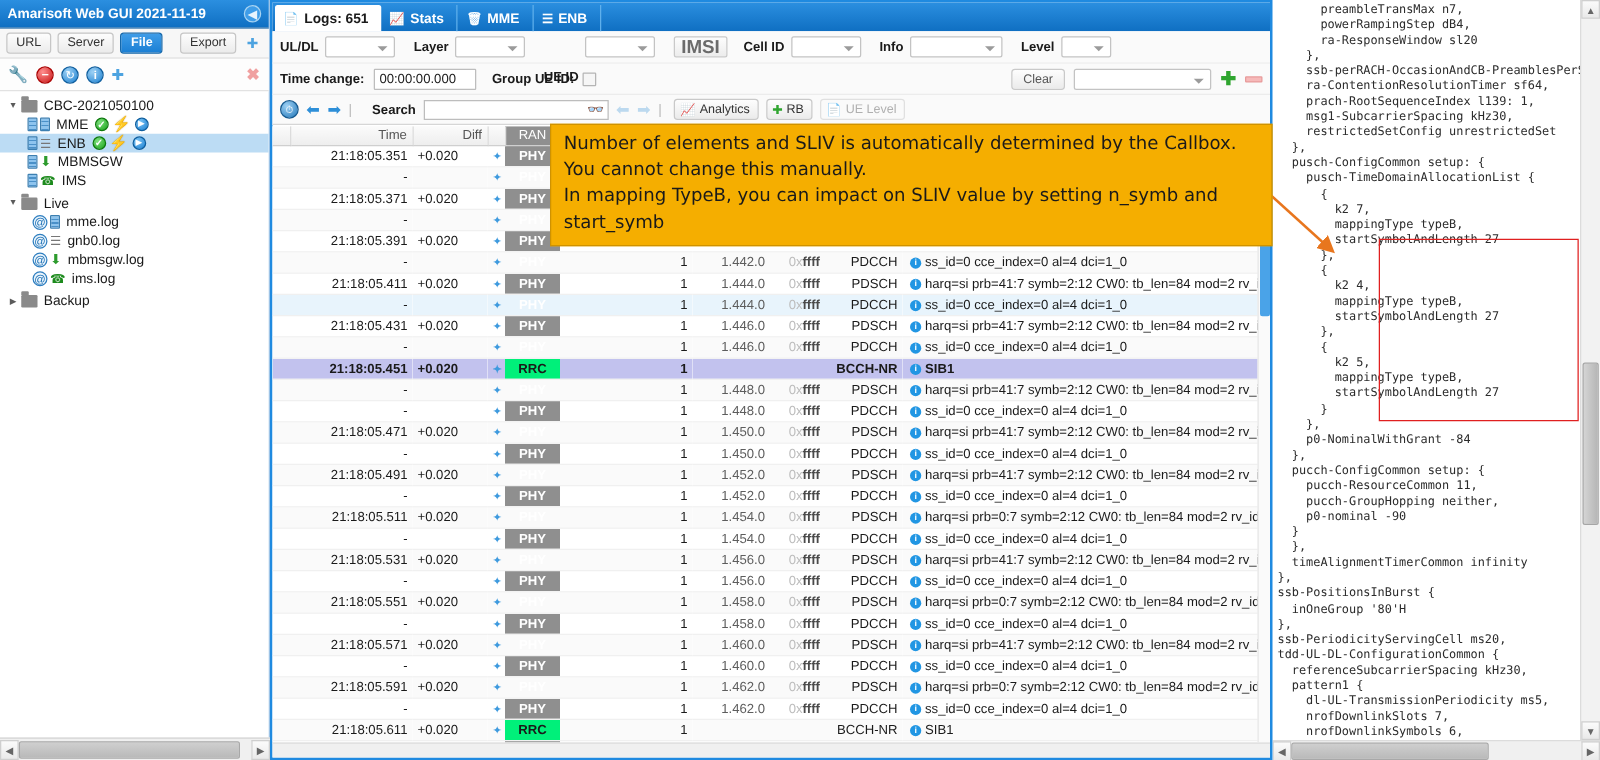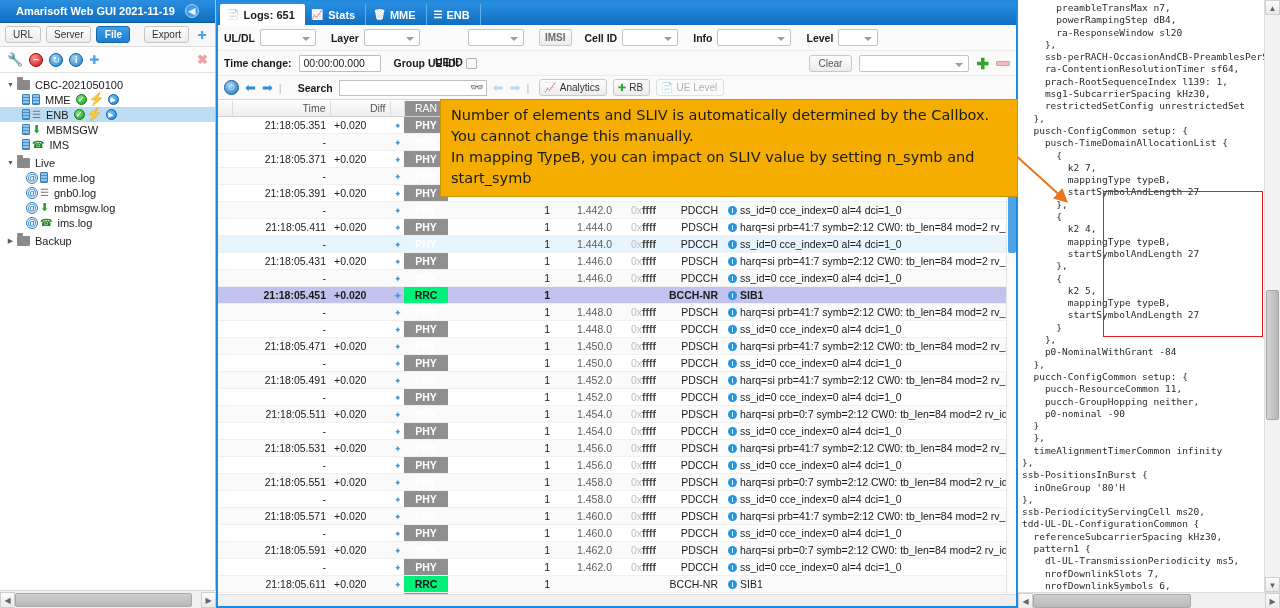--- a/index.html
+++ b/index.html
@@ -15,21 +15,21 @@
 
   
   #left-panel {
     position: absolute; left: 0; top: 0; width: 216px; height: 608px;
     background: #ffffff; border-right: 1px solid #9dc3e6;
   }
   #left-titlebar {
     height: 23px; background: #1b7fd4;
     background: linear-gradient(#2b8fe0, #0f6fc2);
     color: #ffffff; font-weight: bold; font-size: 11px;
-    display: flex; align-items: center; padding: 0 16px;
+    display: flex; align-items: center; padding: 0 6px;
     border-bottom: 1px solid #0a5a9e;
   }
   #left-titlebar .title { flex: 1; letter-spacing: 0; }
   .collapse-btn {
     width: 14px; height: 14px; border-radius: 50%;
     background: #3f9de8; border: 1px solid #a9d4f2;
     color: #e8f4fd; font-size: 9px; line-height: 12px; text-align: center;
     cursor: pointer;
   }
   #left-buttonbar {
@@ -192,21 +192,21 @@
     border-radius:2px; position:relative; cursor:pointer;
   }
   .fsel:after {
     content:""; position:absolute; right:5px; top:7px;
     border-left:4px solid transparent; border-right:4px solid transparent;
     border-top:4px solid #9b9b9b;
   }
   .fsel.wide { width:74px; }
   .fsel.narrow { width:40px; }
   .imsi-btn {
-    height:17px; padding:0 5px; font-size:10px; color:#6b6b6b; font-weight:bold;
+    height:17px; padding:0 5px; font-size:15px; color:#6b6b6b; font-weight:bold;
     border:1px solid #c9c9c9; border-radius:2px;
     background:linear-gradient(#fdfdfd,#ececec); line-height:15px; cursor:pointer;
   }
 
   #originbar {
     height:25px; display:flex; align-items:center; gap:7px;
     padding:3px 6px; background:#fafafa; border-bottom:1px solid #ececec;
     font-size:11px;
   }
   .tinput {

